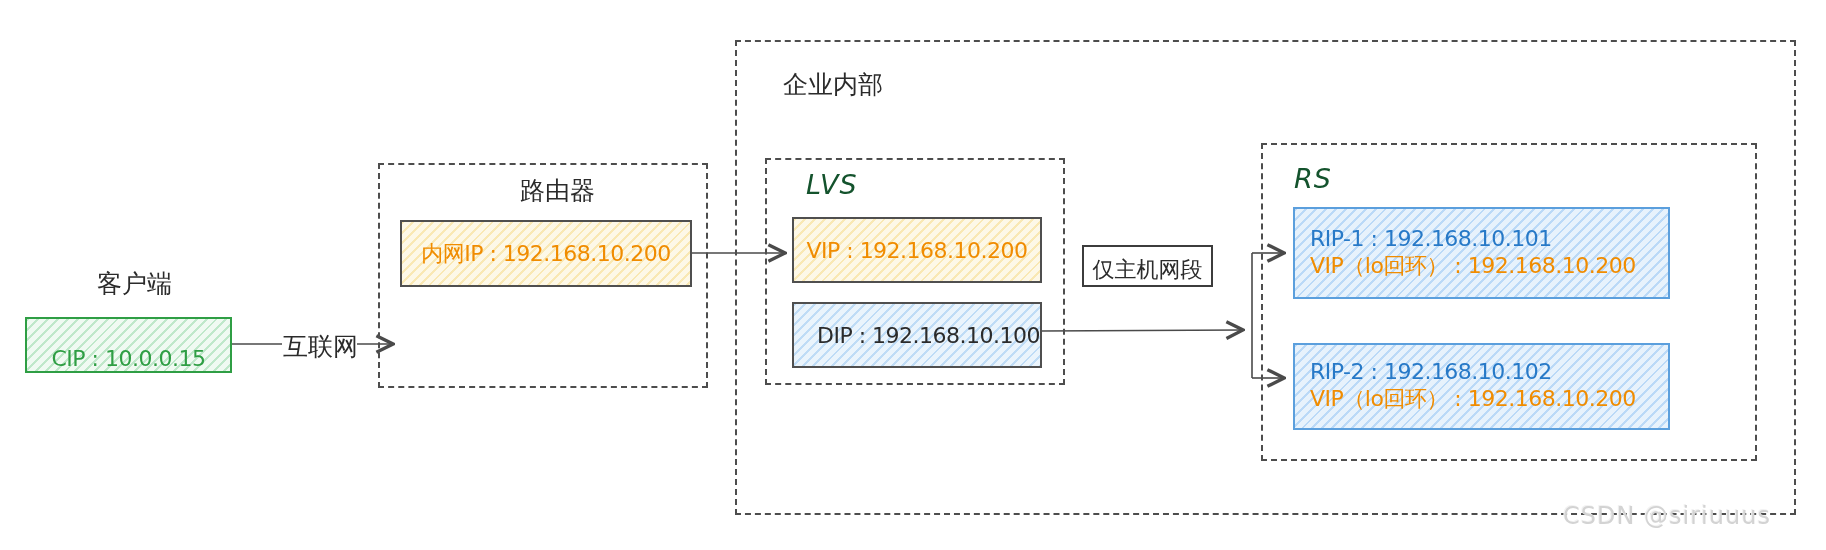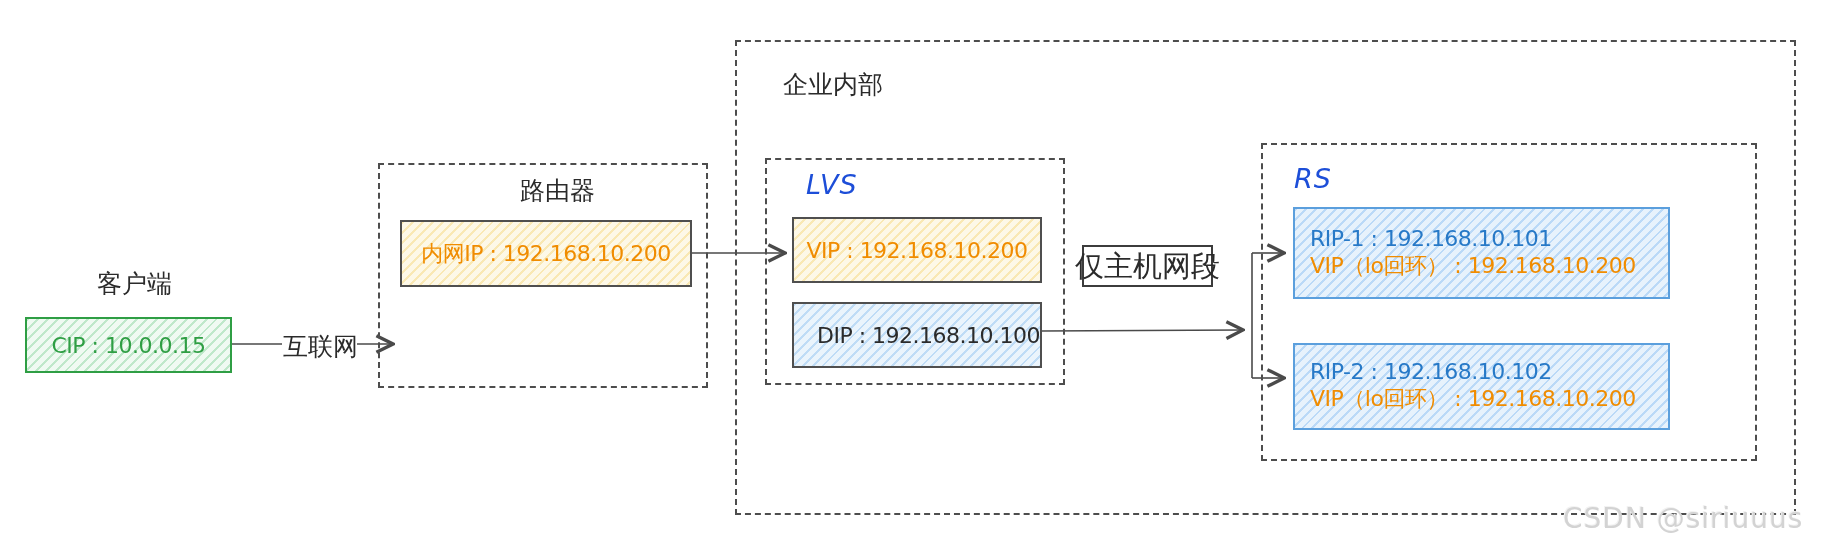--- a/index.html
+++ b/index.html
@@ -4,21 +4,21 @@
 <style>
   * { margin:0; padding:0; box-sizing:border-box; }
   body { background:#ffffff; font-family:"DejaVu Sans","Liberation Sans",sans-serif; }
   .canvas {
     position:relative; width:1826px; height:550px; background:#ffffff; overflow:hidden;
   }
   .abs { position:absolute; }
 
   
   .zone-title { font-size:25px; color:#2b2b2b; white-space:nowrap; }
-  .latin-title { font-size:27px; color:#1d4ed8; letter-spacing:1px; white-space:nowrap; font-style:italic; }
+  .latin-title { font-size:27px; color:#14532d; letter-spacing:1px; white-space:nowrap; font-style:italic; }
   .box-text { font-size:22px; letter-spacing:-0.5px; white-space:nowrap; }
 
   
   .dashed-zone { border:2px dashed #4d4d4d; background:transparent; }
 
   
   .node {
     border:2px solid #4f4f4f; display:flex; align-items:center; justify-content:center;
   }
   .hatch-cream {
@@ -26,38 +26,38 @@
     background-image:repeating-linear-gradient(135deg, rgba(243,206,96,0.38) 0 2px, transparent 2px 7px);
   }
   .hatch-blue {
     background-color:#eaf4fc;
     background-image:repeating-linear-gradient(135deg, rgba(110,175,235,0.35) 0 2px, transparent 2px 7px);
   }
   .hatch-green {
     background-color:#f0faf2;
     background-image:repeating-linear-gradient(135deg, rgba(80,190,110,0.30) 0 2px, transparent 2px 7px);
   }
-  .green-node { border:2px solid #2f9e44; }
+  .green-node { border:2px solid #2f9e44;align-items:flex-end; }
   .rip-node {
     border:2px solid #5b9fdd; display:flex; flex-direction:column; justify-content:center;
     padding-left:15px; 
     background-color:#e7f2fc;
     background-image:repeating-linear-gradient(135deg, rgba(120,180,240,0.40) 0 2px, transparent 2px 7px);
   }
   .txt-orange { color:#f08c00; }
   .txt-blue   { color:#2779c7; }
   .txt-green  { color:#2f9e44; }
   .txt-dark   { color:#2b2b2b; }
 
   .host-only-box {
-    border:2px solid #3c3c3c; background:#ffffff; display:flex; align-items:flex-start; justify-content:center;
-    font-size:29px; color:#2b2b2b; white-space:nowrap;
+    border:2px solid #3c3c3c; background:#ffffff; display:flex; align-items:flex-end; justify-content:center;
+    font-size:22px; color:#2b2b2b; white-space:nowrap;
   }
   .watermark {
-    font-size:28px; color:#d3d3d3; letter-spacing:1px; white-space:nowrap;
+    font-size:24px; color:#d3d3d3; letter-spacing:1px; white-space:nowrap;
     text-shadow:-1px -1px 0 #f2f2f2;
   }
   svg.arrows { position:absolute; left:0; top:0; pointer-events:none; }
 </style>
 </head>
 <body>
 
 <div class="canvas">
 
   <svg class="arrows" width="1826" height="550" viewBox="0 0 1826 550">

